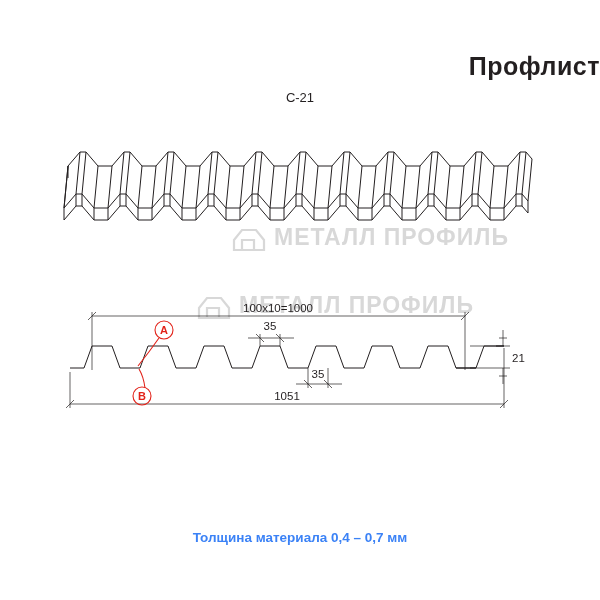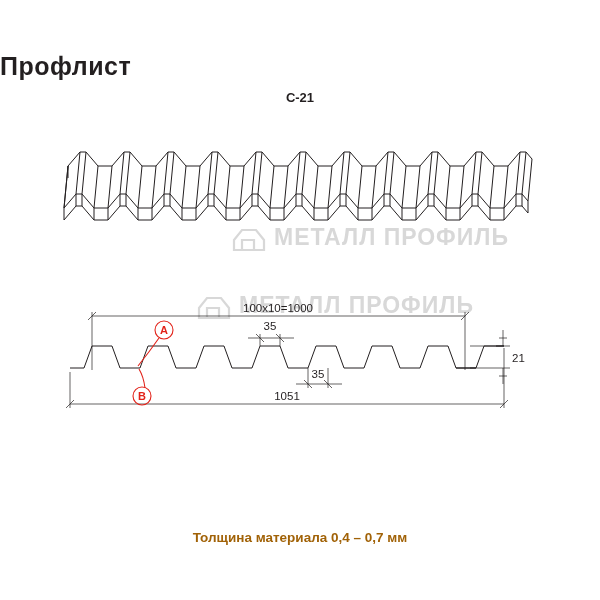--- a/index.html
+++ b/index.html
@@ -18,45 +18,45 @@
   .page {
     position: relative;
     width: 600px;
     height: 600px;
   }
   .title {
     position: absolute;
     top: 52px;
     left: 0;
     width: 600px;
-    text-align: left;
+    text-align: right;
     font-size: 25px;
     font-weight: bold;
     letter-spacing: 0.5px;
     color: #231f20;
   }
   .subtitle {
     position: absolute;
     top: 90px;
     left: 0;
     width: 600px;
     text-align: center;
     font-size: 13px;
-    font-weight: bold;
+    font-weight: normal;
     color: #231f20;
   }
   .footer {
     position: absolute;
     top: 530px;
     left: 0;
     width: 600px;
     text-align: center;
     font-size: 13.5px;
     font-weight: bold;
-    color: #a16207;
+    color: #3b82f6;
   }
   .iso-wrap {
     position: absolute;
     top: 130px;
     left: 60px;
     width: 480px;
     height: 115px;
   }
   .section-wrap {
     position: absolute;

